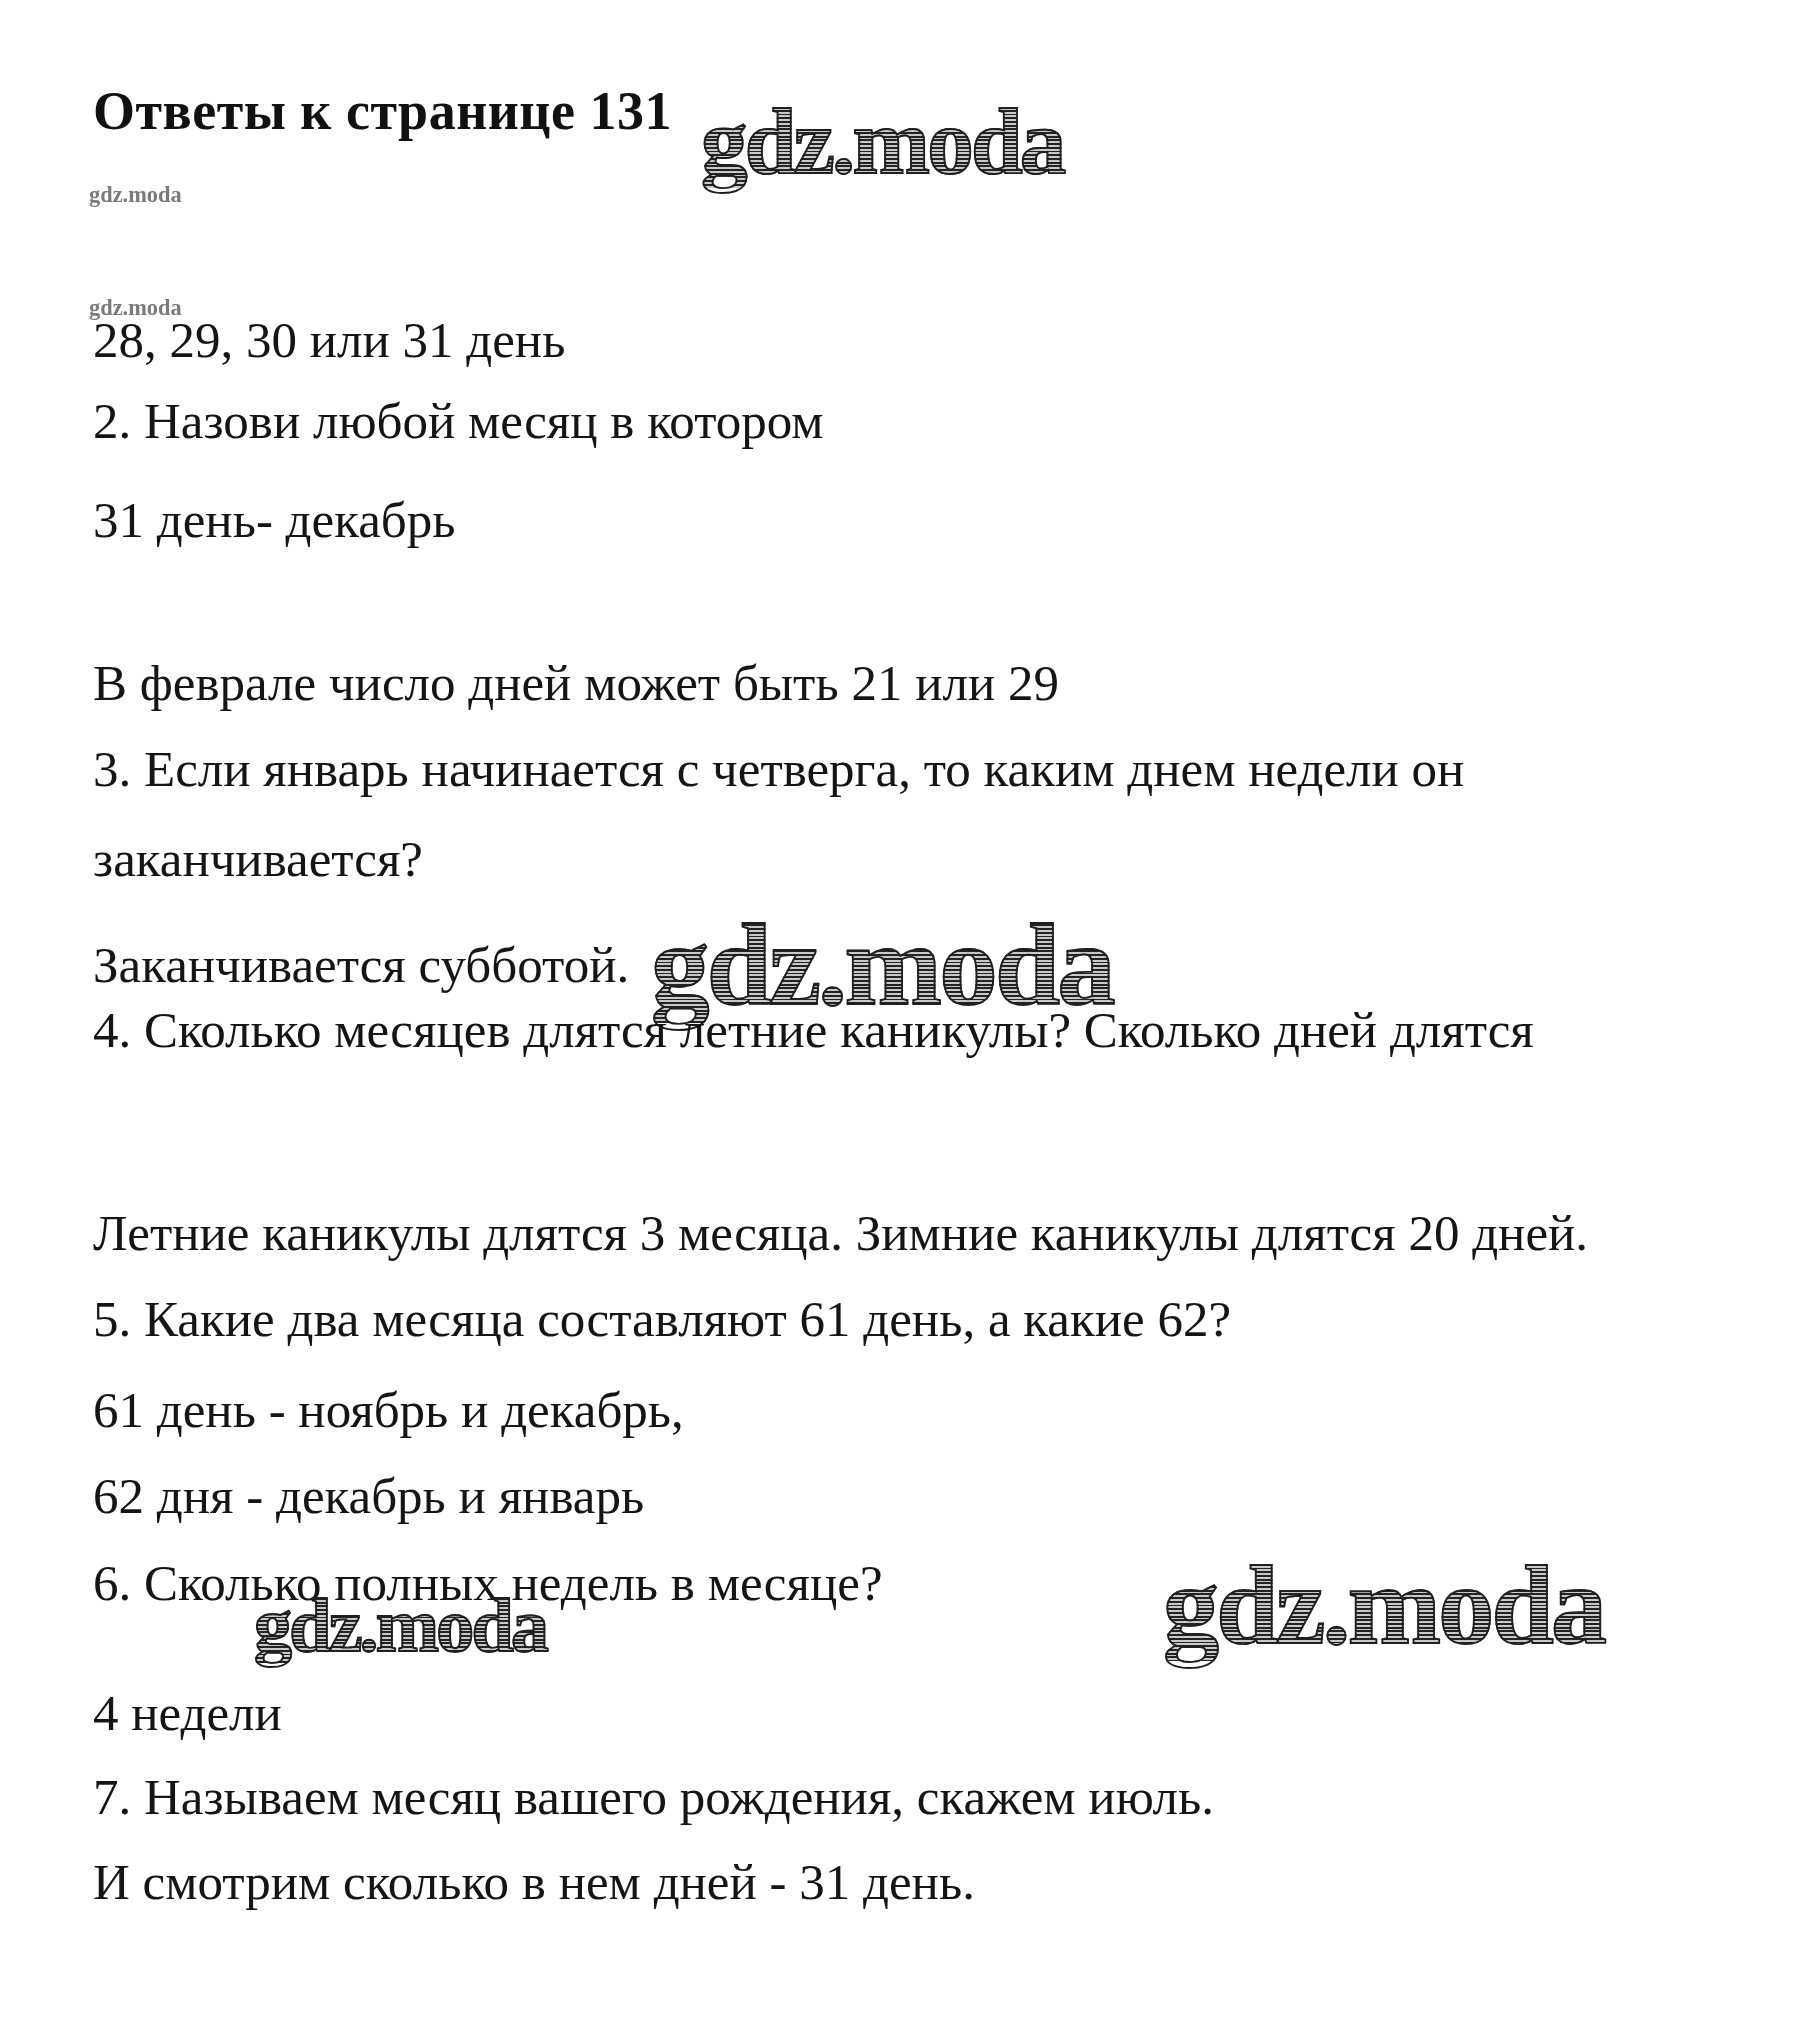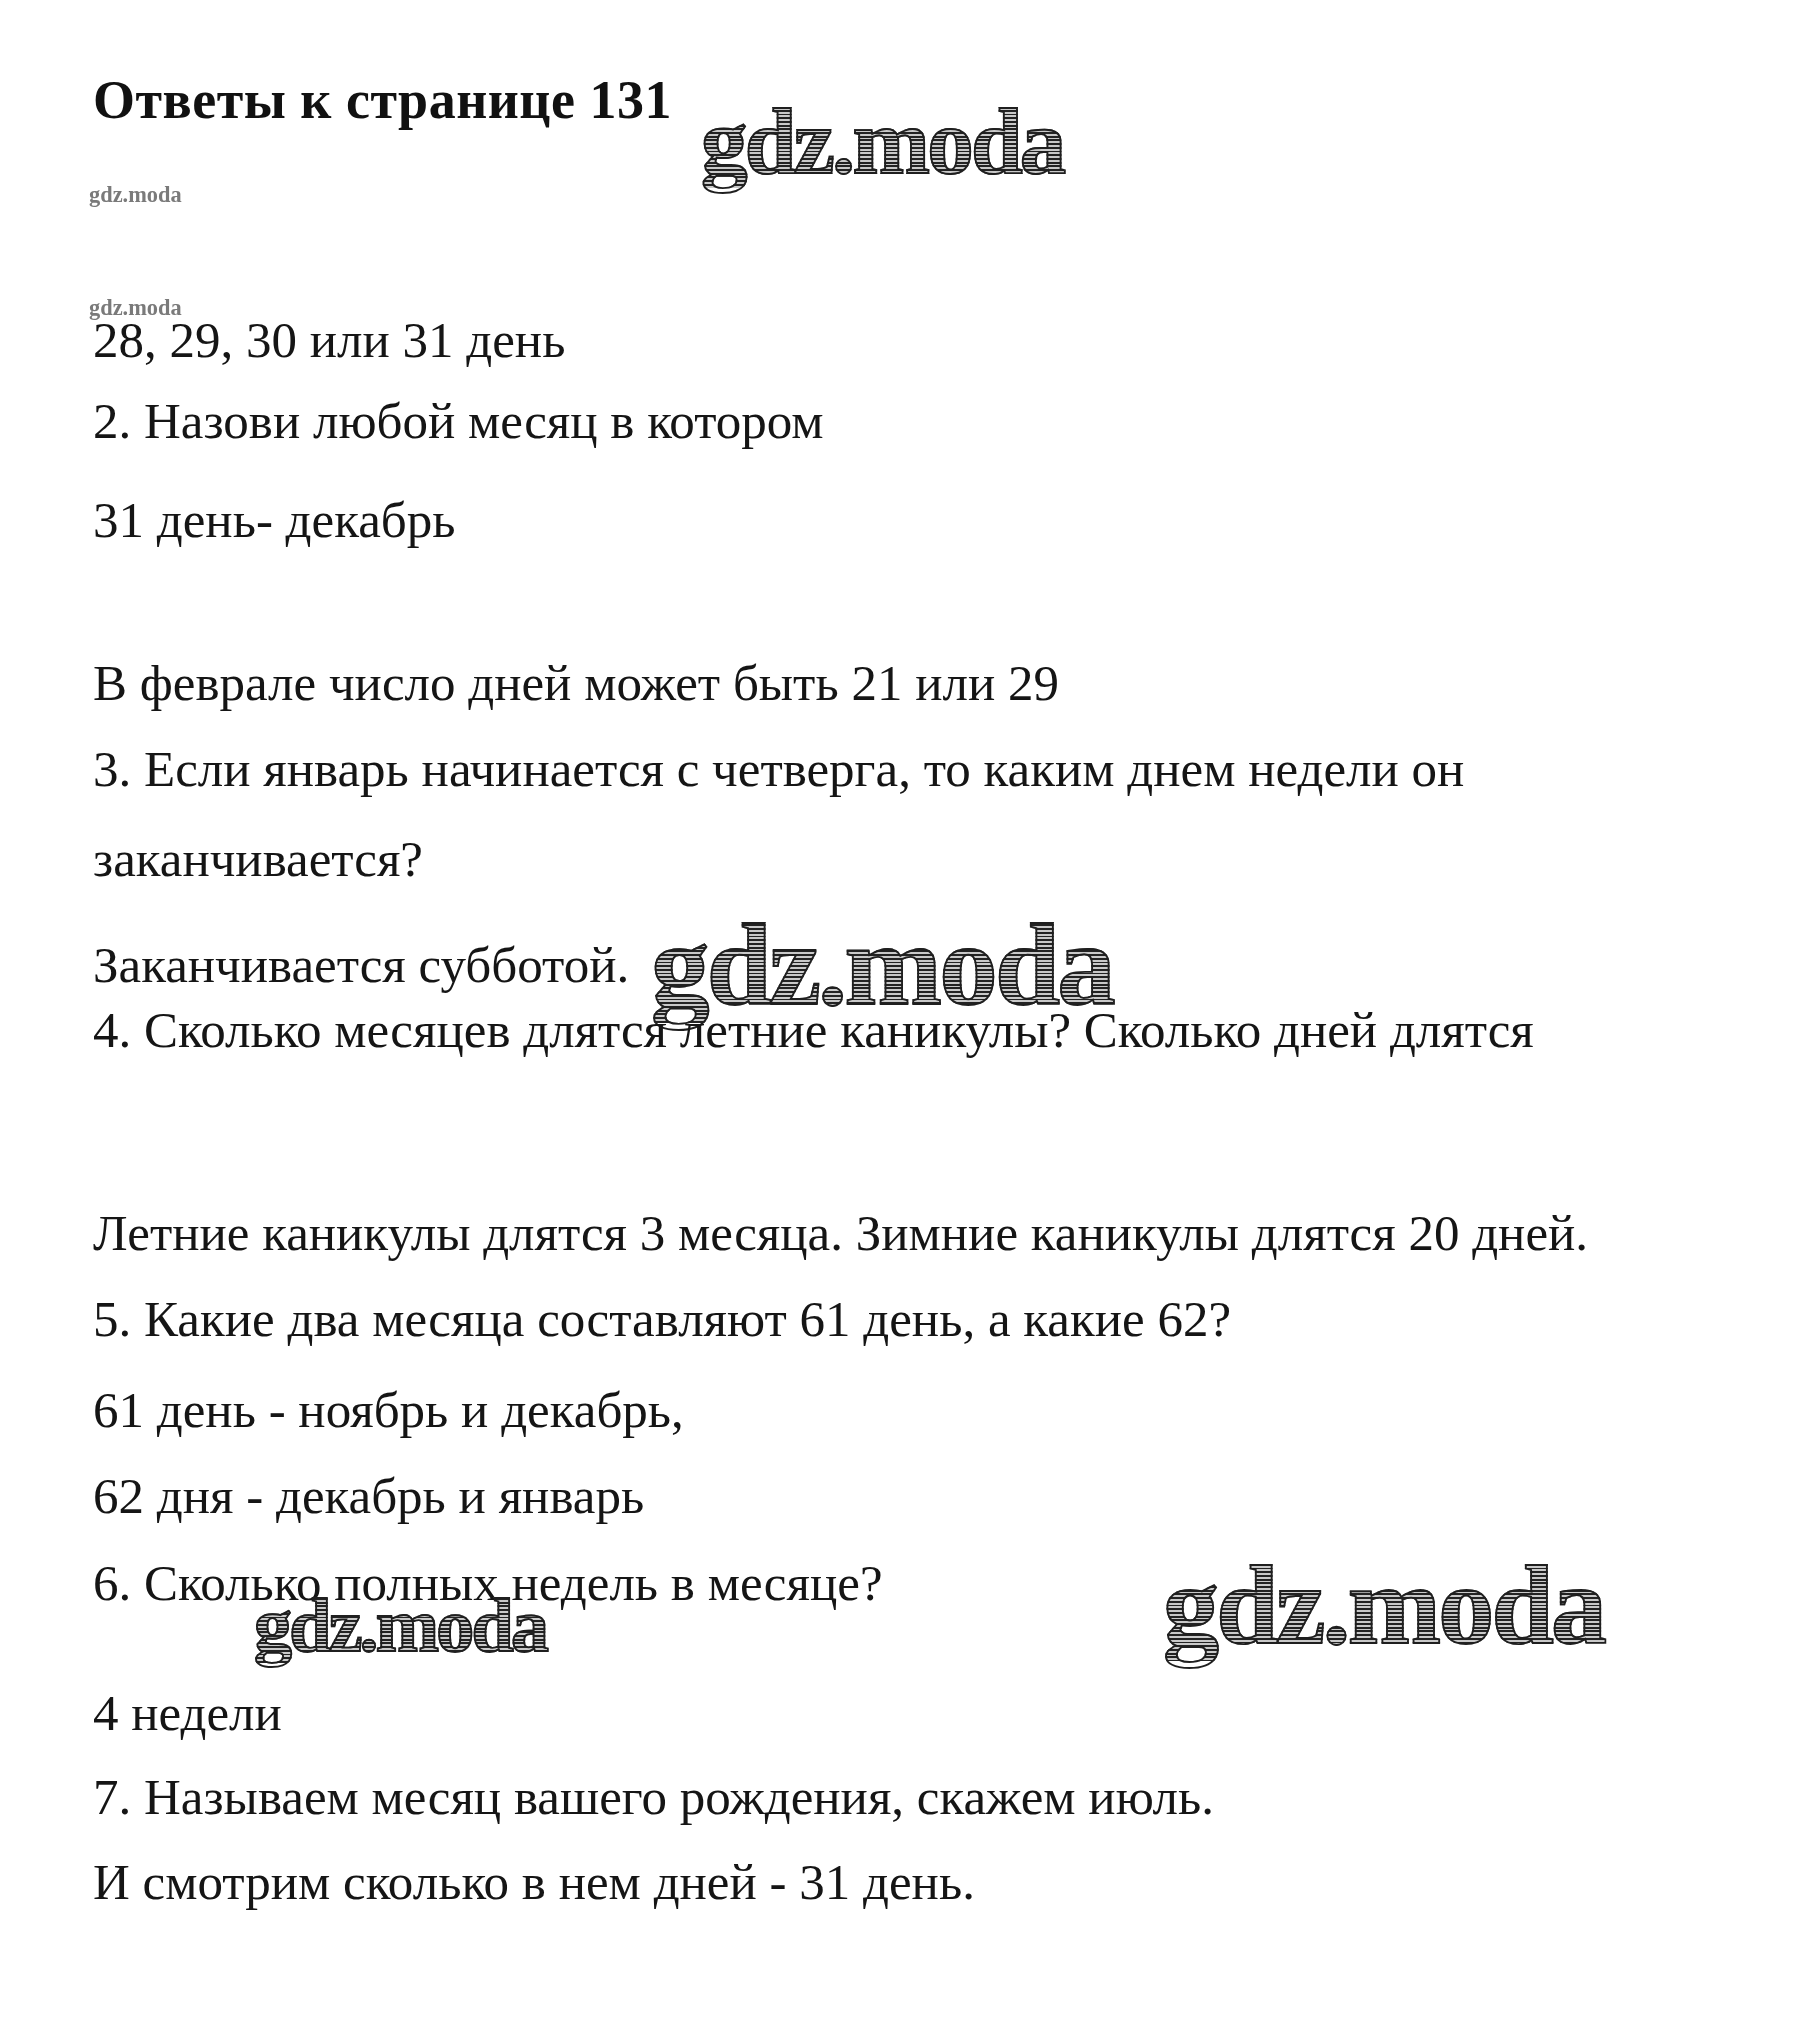--- a/index.html
+++ b/index.html
@@ -17,20 +17,21 @@
   }
   .doc-title {
     position: absolute;
     left: 93px;
     font-size: 54px;
     font-weight: bold;
     color: #111111;
     line-height: 1.15;
     white-space: nowrap;
     letter-spacing: 0.5px;
+    margin-top: 11px;
   }
   .line {
     position: absolute;
     left: 93px;
     font-size: 51px;
     color: #151515;
     line-height: 1.15;
     white-space: nowrap;
   }
   .wm-small {

